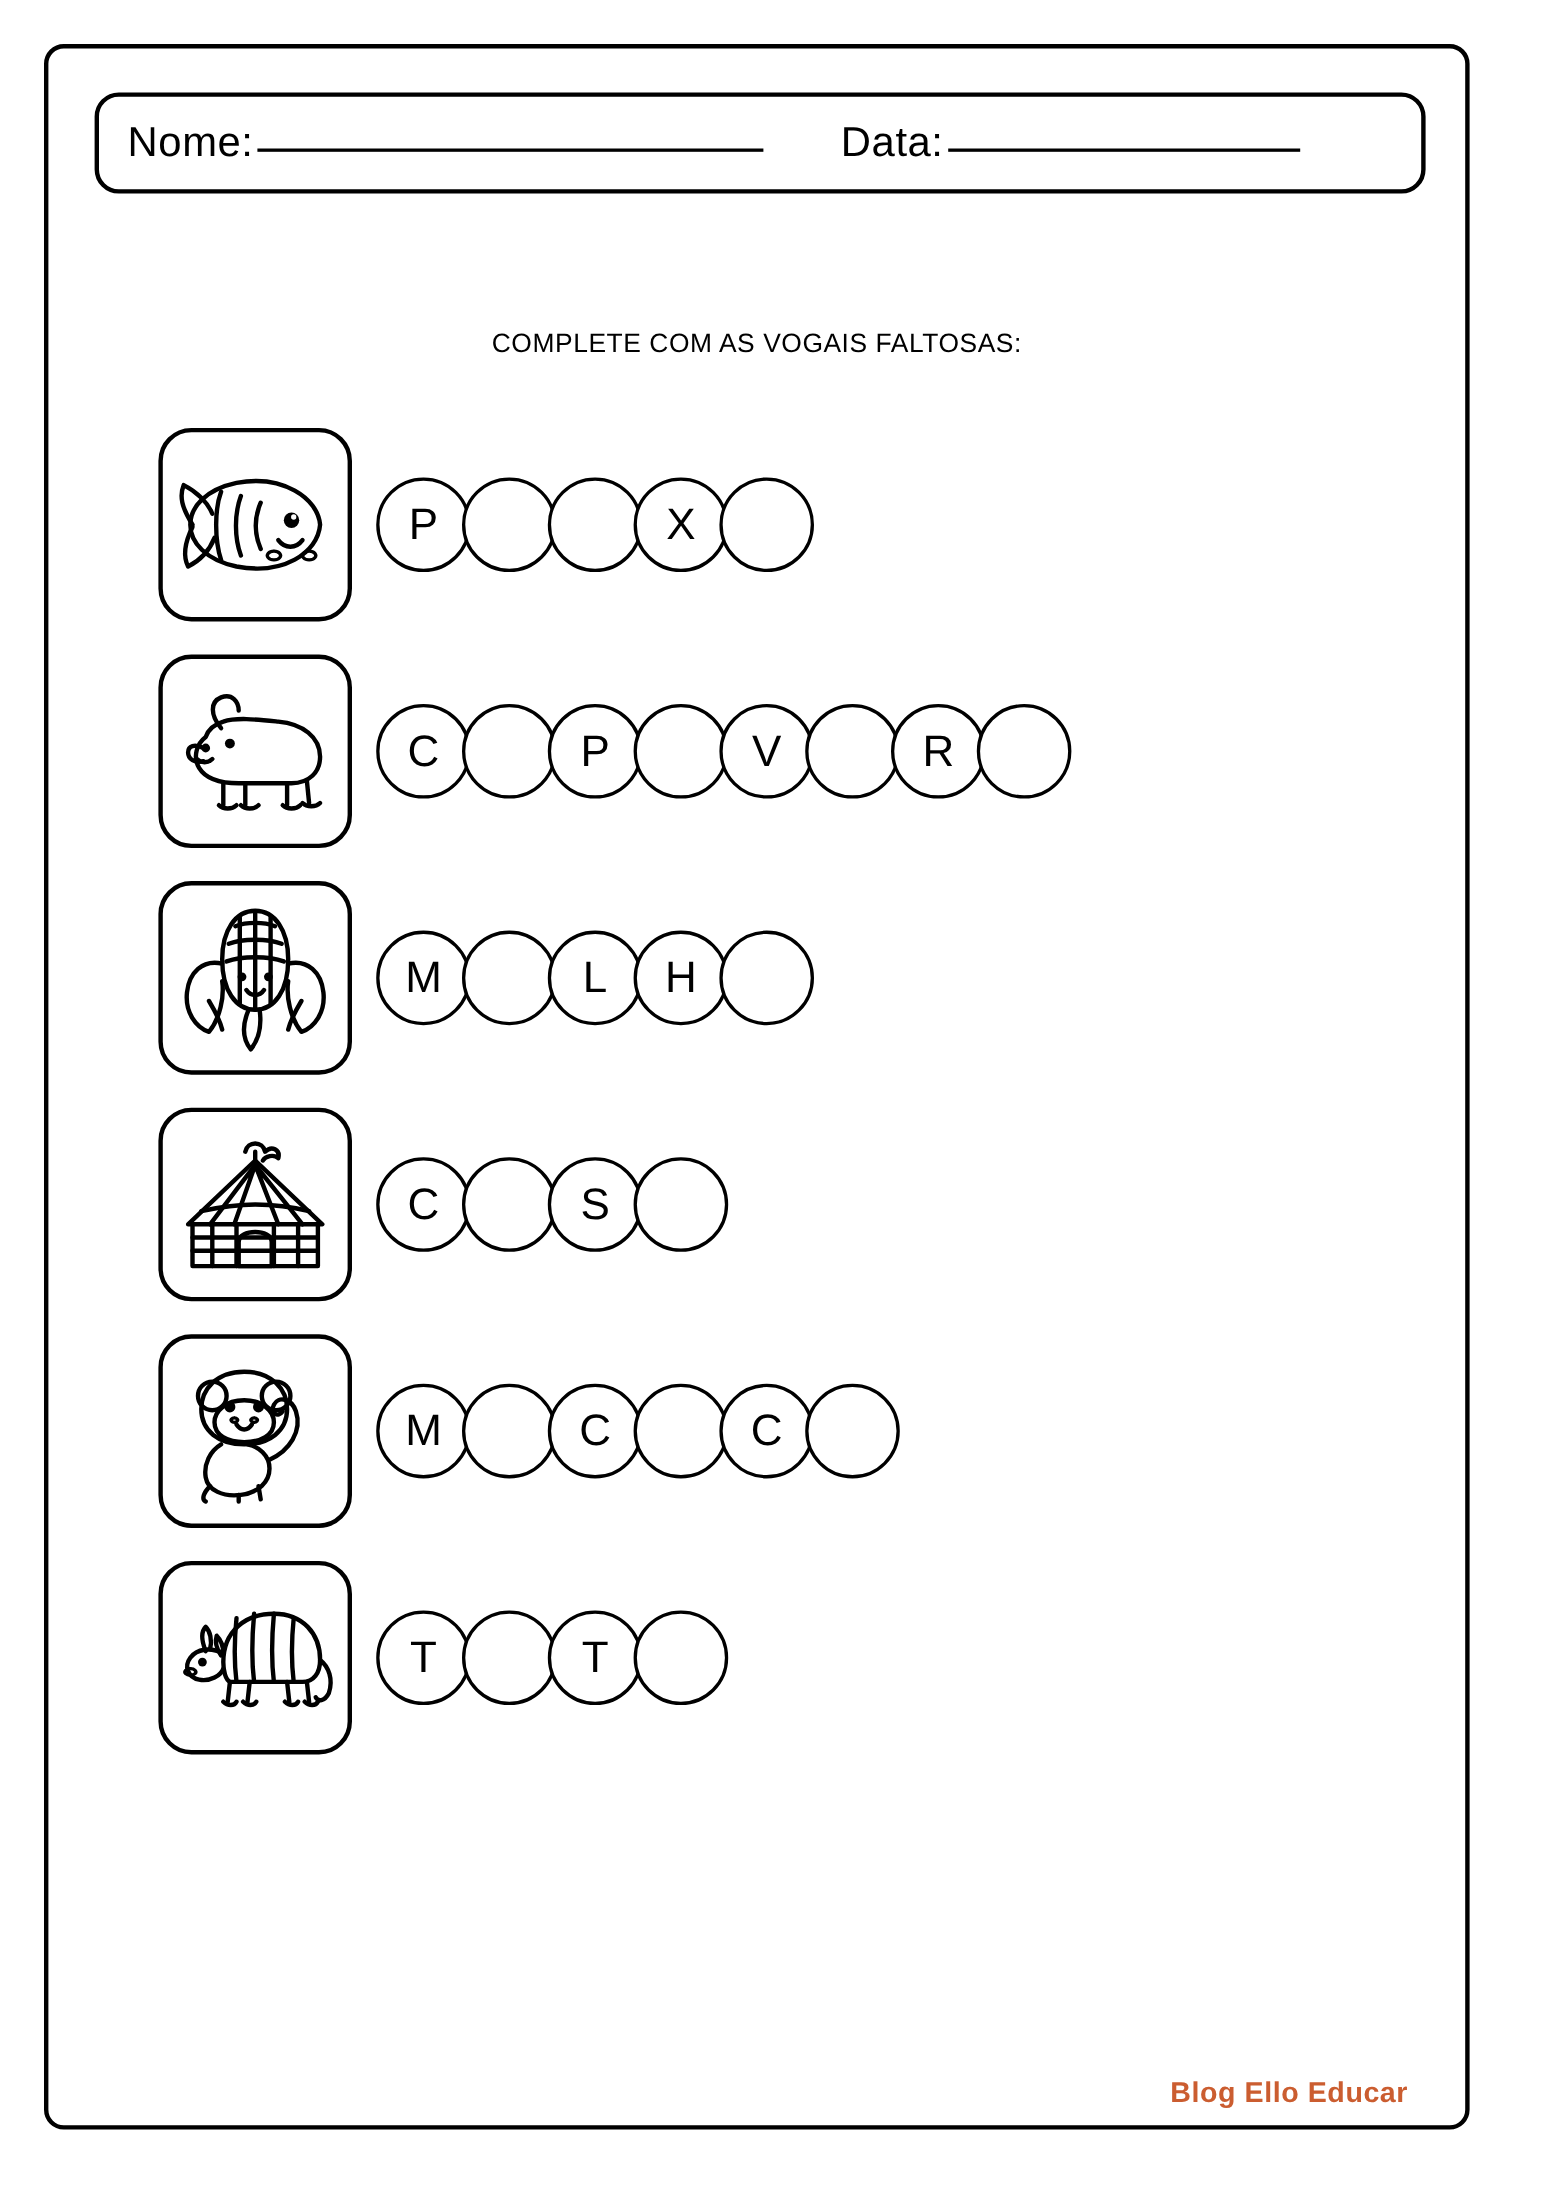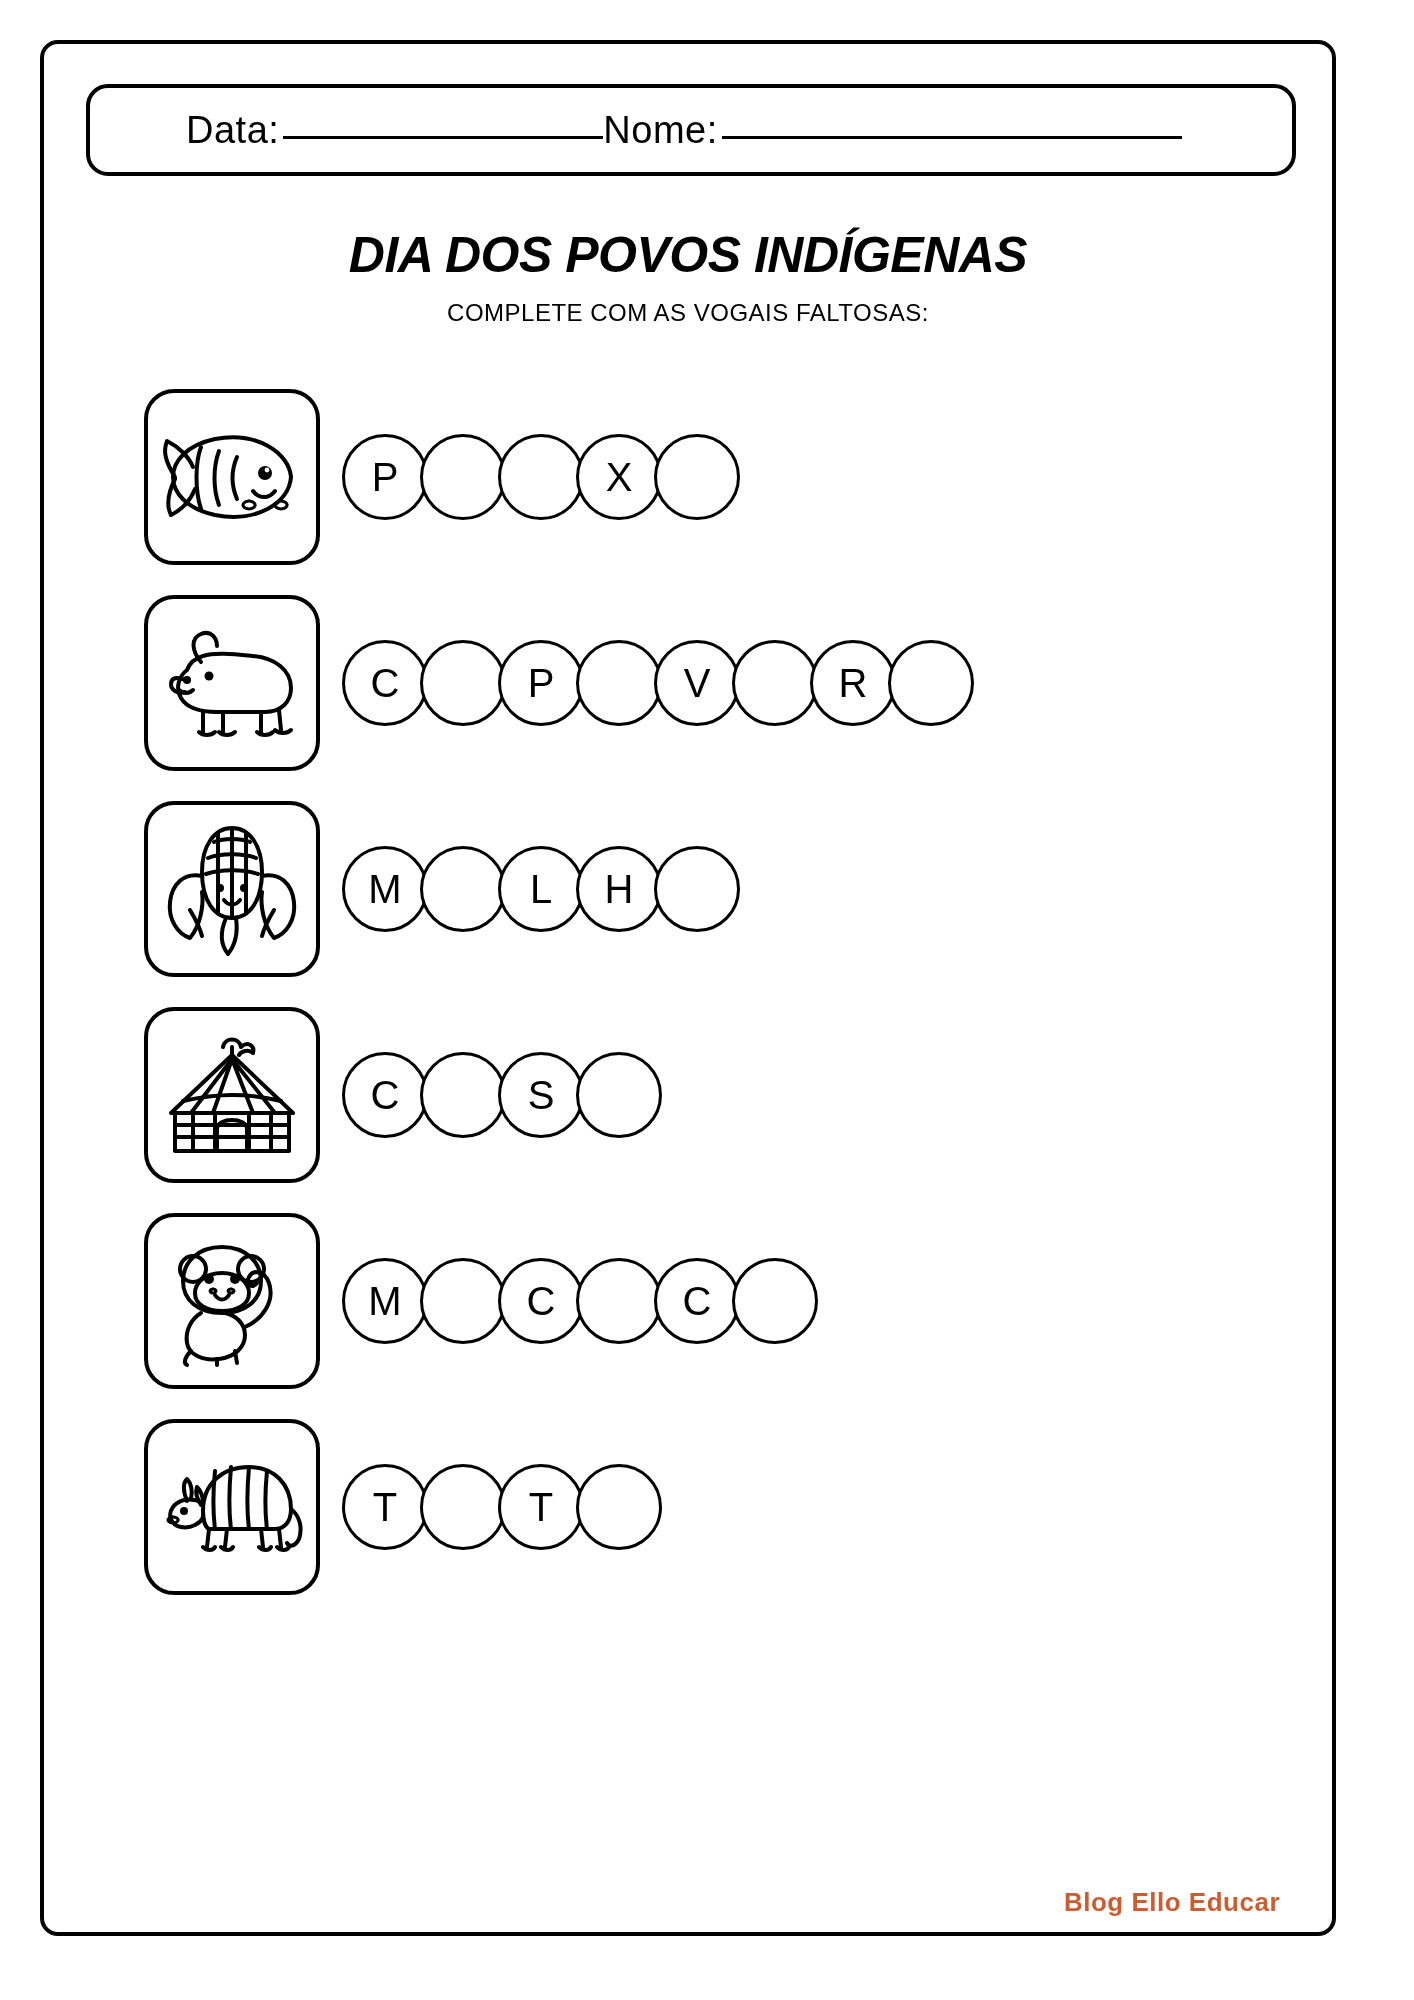--- a/index.html
+++ b/index.html
@@ -140,31 +140,30 @@
     letter-spacing: 0.5px;
     opacity: .85;
   }
 </style>
 </head>
 <body>
 
 <div class="page">
 
   <div class="name-box">
+    <div class="field nome-field">
+      <span class="lbl">Nome:</span>
+      <span class="rule nome"></span>
+    </div>
     <div class="field data-field">
       <span class="lbl">Data:</span>
       <span class="rule data"></span>
     </div>
-    <div class="field nome-field">
-      <span class="lbl">Nome:</span>
-      <span class="rule nome"></span>
-    </div>
   </div>
 
-  <div class="title">DIA DOS POVOS INDÍGENAS</div>
   <div class="subtitle">COMPLETE COM AS VOGAIS FALTOSAS:</div>
 
   <div class="rows">
 
     <div class="row">
       <div class="pic">
         <svg width="150" height="120" viewBox="0 0 150 120">
           <g fill="none" stroke="#000" stroke-width="4" stroke-linecap="round" stroke-linejoin="round">
             <path d="M58 22 C100 14 132 36 134 60 C132 86 100 106 58 98 C30 92 16 76 16 60 C16 44 30 28 58 22 Z"></path>
             <path d="M18 60 C8 44 6 34 10 24 C22 30 32 40 36 50"></path>

